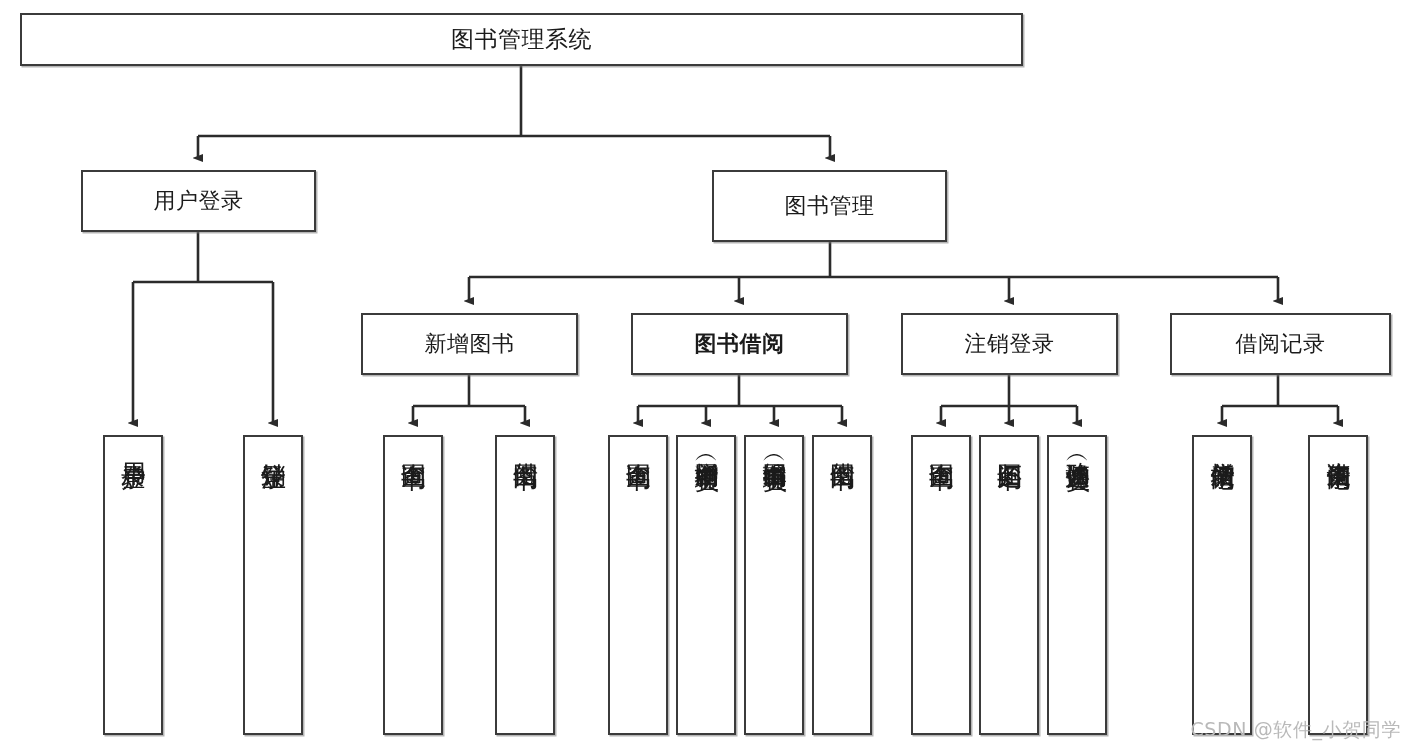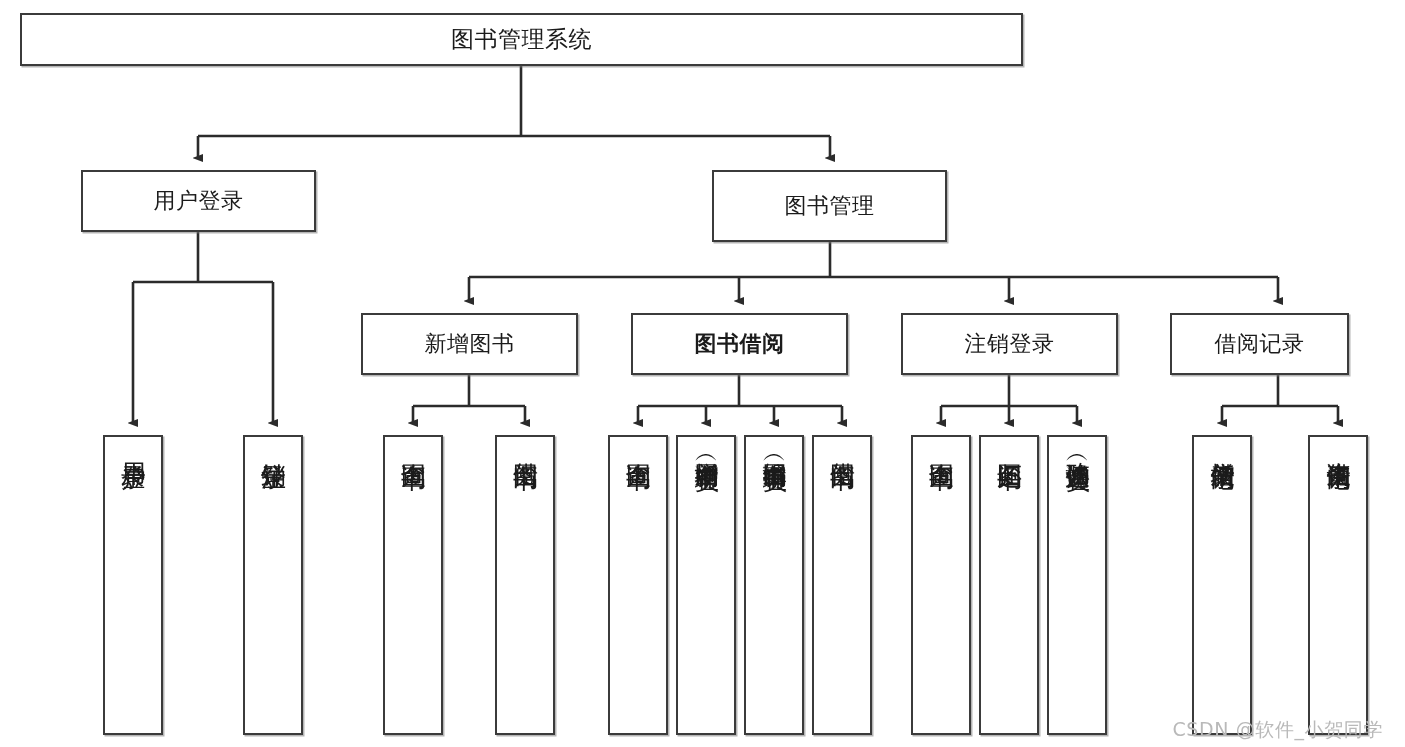--- a/index.html
+++ b/index.html
@@ -54,21 +54,21 @@
     white-space:nowrap;
     max-height:292px;
   }
   .node.leaf.tall .label{
     font-size:24px;
     line-height:1.06;
     max-height:296px;
   }
   #watermark{
     position:absolute;
-    right:22px;
+    right:4px;
     bottom:4px;
     font-size:19px;
     color:#b9b9b9;
     white-space:nowrap;
     letter-spacing:0.6px;
     user-select:none;
     margin-top:22px;
   }
 </style>
 </head>
@@ -139,21 +139,21 @@
 
   <div class="node" style="left:361px;top:313px;width:217px;height:62px;">
     <span class="label">新增图书</span>
   </div>
   <div class="node" style="left:631px;top:313px;width:217px;height:62px;font-weight:bold;">
     <span class="label">图书借阅</span>
   </div>
   <div class="node" style="left:901px;top:313px;width:217px;height:62px;">
     <span class="label">注销登录</span>
   </div>
-  <div class="node" style="left:1170px;top:313px;width:179px;height:62px;">
+  <div class="node" style="left:1170px;top:313px;width:221px;height:62px;">
     <span class="label">借阅记录</span>
   </div>
 
   <div class="node leaf" style="left:103px;top:435px;width:60px;height:300px;">
     <span class="label">用户登录</span>
   </div>
   <div class="node leaf" style="left:243px;top:435px;width:60px;height:300px;">
     <span class="label">注销登录</span>
   </div>
 

